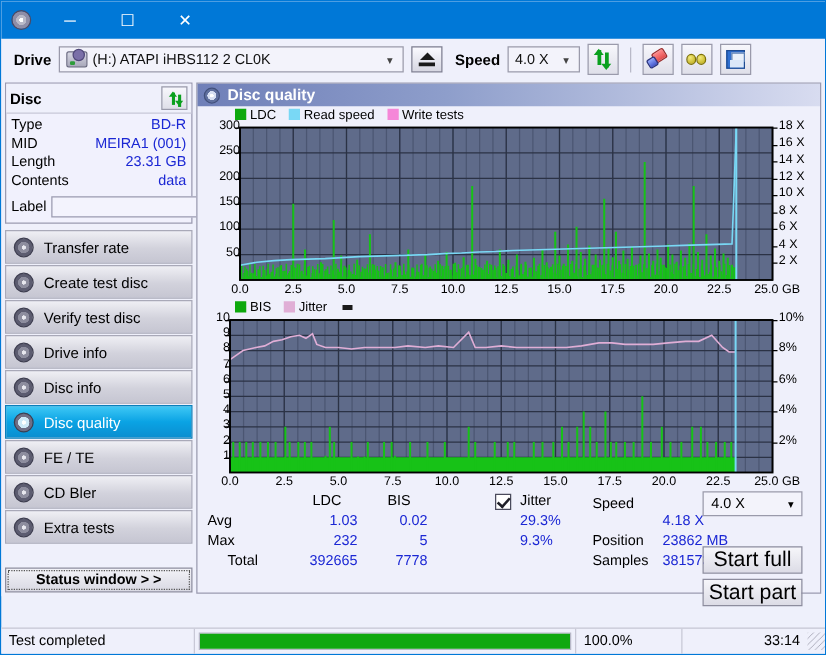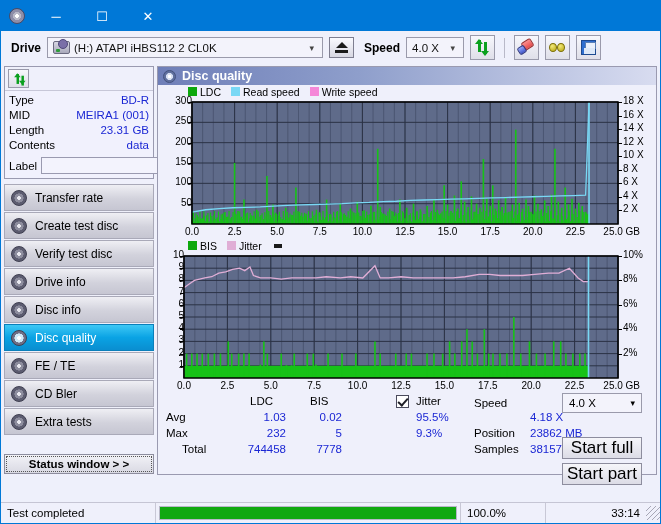--- a/index.html
+++ b/index.html
@@ -449,20 +449,21 @@
     <div class="tbtn">
       <div class="ico-save"></div>
     </div>
   </div>
 
   <div class="body">
 
     <div class="leftcol">
       <div class="disc-group">
         <div class="disc-head">
+          <span class="t">Disc</span>
           <div class="tbtn" style="width:21px;height:19px;">
             <div class="ico-refresh" style="width:14px;height:14px;transform:scale(.82)">
               <div class="a1"></div>
                 <div class="a2"></div>
                 <div class="t1"></div>
                 <div class="t2"></div>
             </div>
           </div>
         </div>
         <div class="disc-rows">
@@ -545,21 +546,21 @@
           <span class="lg">
               <span class="sw" style="background:#0da80d"></span>
             <span>LDC</span>
             </span>
           <span class="lg">
               <span class="sw" style="background:#79d8f5"></span>
             <span>Read speed</span>
             </span>
           <span class="lg">
               <span class="sw" style="background:#f587d8"></span>
-            <span>Write speed</span>
+            <span>Write tests</span>
             </span>
         </div>
         <div class="plot-area" id="plot0" style="height:128px"><svg width="494" height="128" viewBox="0 0 494 128">
               <rect x="34" y="4" width="426" height="122" fill="#5f6b8a"></rect>
               <line x1="34" y1="4" x2="34" y2="126" stroke="#4b5672" stroke-width="1"></line>
               <line x1="44.65" y1="4" x2="44.65" y2="126" stroke="#4b5672" stroke-width="1"></line>
               <line x1="55.3" y1="4" x2="55.3" y2="126" stroke="#4b5672" stroke-width="1"></line>
               <line x1="65.95" y1="4" x2="65.95" y2="126" stroke="#4b5672" stroke-width="1"></line>
               <line x1="76.6" y1="4" x2="76.6" y2="126" stroke="#4b5672" stroke-width="1"></line>
               <line x1="87.25" y1="4" x2="87.25" y2="126" stroke="#4b5672" stroke-width="1"></line>
@@ -1209,32 +1210,32 @@
       <div class="stats">
         <span class="stat-txt" style="left:92px;top:2px;font-weight:normal">LDC</span>
         <span class="stat-txt" style="left:152px;top:2px">BIS</span>
         <div class="chk" style="left:238px;top:2px"></div>
         <span class="stat-txt" style="left:258px;top:2px">Jitter</span>
         <span class="stat-txt" style="left:316px;top:4px">Speed</span>
 
         <span class="stat-txt" style="left:8px;top:18px">Avg</span>
         <span class="stat-txt stat-val" style="left:92px;top:18px;width:36px;text-align:right">1.03</span>
         <span class="stat-txt stat-val" style="left:148px;top:18px;width:36px;text-align:right">0.02</span>
-        <span class="stat-txt stat-val" style="left:258px;top:18px">95.5%</span>
+        <span class="stat-txt stat-val" style="left:258px;top:18px">29.3%</span>
         <span class="stat-txt stat-val" style="left:372px;top:18px">4.18 X</span>
 
         <span class="stat-txt" style="left:8px;top:34px">Max</span>
         <span class="stat-txt stat-val" style="left:92px;top:34px;width:36px;text-align:right">232</span>
         <span class="stat-txt stat-val" style="left:148px;top:34px;width:36px;text-align:right">5</span>
         <span class="stat-txt stat-val" style="left:258px;top:34px">9.3%</span>
         <span class="stat-txt" style="left:316px;top:34px">Position</span>
         <span class="stat-txt stat-val" style="left:372px;top:34px">23862 MB</span>
 
         <span class="stat-txt" style="left:24px;top:50px">Total</span>
-        <span class="stat-txt stat-val" style="left:80px;top:50px;width:48px;text-align:right">744458</span>
+        <span class="stat-txt stat-val" style="left:80px;top:50px;width:48px;text-align:right">392665</span>
         <span class="stat-txt stat-val" style="left:140px;top:50px;width:44px;text-align:right">7778</span>
         <span class="stat-txt" style="left:316px;top:50px">Samples</span>
         <span class="stat-txt stat-val" style="left:372px;top:50px">381573</span>
 
         <div class="combo-sm" style="left:404px;top:0px;width:80px">
           <span>4.0 X</span>
           <span class="caret">▾</span>
         </div>
         <div class="btn" style="left:404px;top:24px;width:80px;height:22px">Start full</div>
         <div class="btn" style="left:404px;top:50px;width:80px;height:22px">Start part</div>

